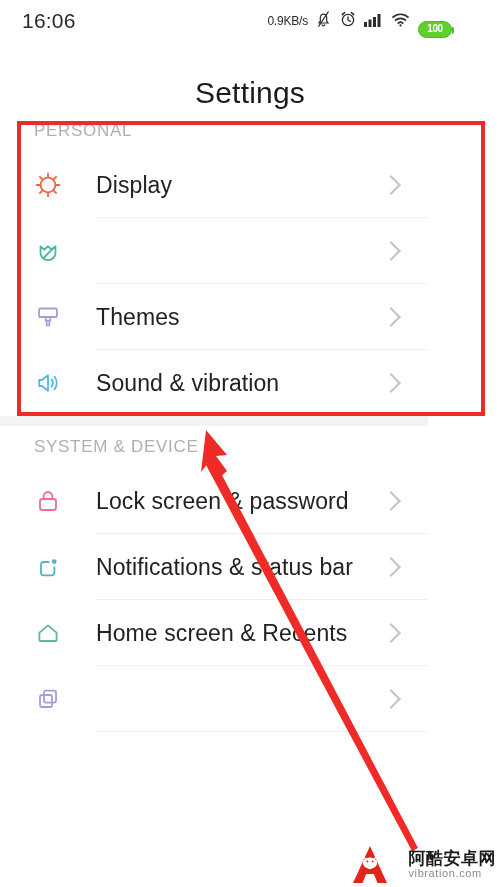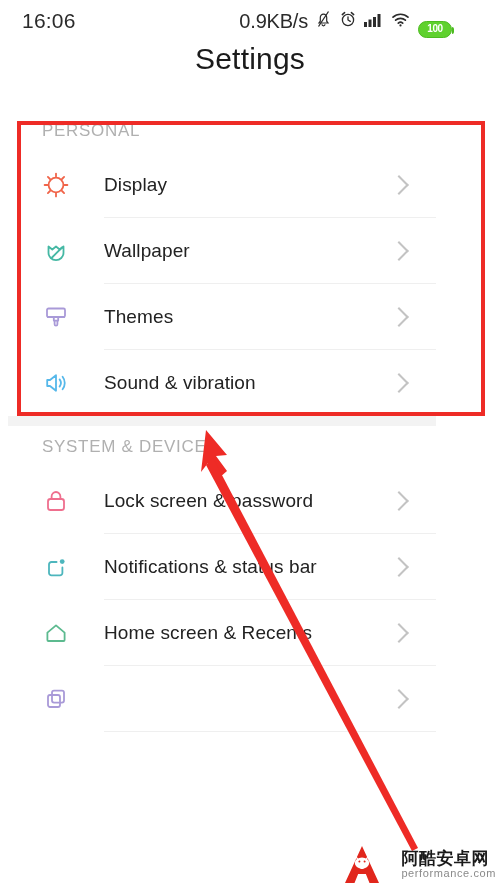--- a/index.html
+++ b/index.html
@@ -23,21 +23,21 @@
     padding: 0 32px 0 22px;
     background: #ffffff;
   }
   .sb-clock {
     font-size: 21px; color: #2b2b2b; letter-spacing: .2px;
   }
   .sb-right {
     margin-left: auto;
     display: flex; align-items: center; gap: 7px;
   }
-  .sb-net { font-size: 20px; color: #2b2b2b; letter-spacing: -.2px; }
+  .sb-net { font-size: 12px; color: #2b2b2b; letter-spacing: -.2px; }
   .sb-ico { display: block; }
   .battery {
     position: relative;
     width: 34px; height: 17px;
     border-radius: 9px;
     background: #5fd12e;
     border: 1px solid #4cbb20;
     display: flex; align-items: center; justify-content: center; margin-top: 16px;
   }
   .battery::after {
@@ -46,29 +46,29 @@
   }
   .battery-num {
     font-size: 10px; font-weight: bold; color: #ffffff; line-height: 1;
     letter-spacing: -.4px;
   }
 
   
   .titlebar {
     position: absolute; top: 42px; left: 0;
     width: 500px; height: 68px;
-    display: flex; align-items: flex-start; justify-content: center;
+    display: flex; align-items: flex-end; justify-content: center;
     background: #ffffff;
   }
   .titlebar .title {
     font-size: 30px; color: #1b1b1b; letter-spacing: .2px;
   }
 
   
-  .content { position: absolute; top: 110px; left: 8px; width: 428px; }
+  .content { position: absolute; top: 110px; left: 0; width: 428px; }
   .gap { height: 10px; background: #f3f3f3; }
 
   .section-head {
     height: 42px;
     display: flex; align-items: center;
     padding-left: 34px;
     background: #ffffff;
     font-size: 17px; color: #b0b0b0; letter-spacing: .7px;
   }
 
@@ -77,21 +77,21 @@
     height: 66px;
     display: flex; align-items: center;
     background: #ffffff;
   }
   .row .row-icon {
     width: 96px;
     display: flex; align-items: center; justify-content: center;
     flex: 0 0 96px;
   }
   .row .row-label {
-    font-size: 19px; color: #222222; letter-spacing: .1px;
+    font-size: 23px; color: #222222; letter-spacing: .1px;
   }
   .row .chev {
     margin-left: auto; margin-right: 30px;
     width: 14px; height: 14px;
     border-right: 2.4px solid #c3c3c3;
     border-top: 2.4px solid #c3c3c3;
     transform: rotate(45deg);
   }
   .row .divider {
     position: absolute; left: 96px; right: 0; bottom: 0;
@@ -205,21 +205,20 @@
       <div class="divider"></div>
     </div>
 
     <div class="row">
       <div class="row-icon">
         <svg width="30" height="30" viewBox="0 0 30 30">
           <path d="M7.5 10.5v6.2a7.5 7.5 0 0 0 15 0v-6.2l-3.8 3-3.7-3-3.7 3z" fill="none" stroke="#45b8a4" stroke-width="1.8" stroke-linejoin="round"></path>
           <line x1="21" y1="11.5" x2="11" y2="21.5" stroke="#45b8a4" stroke-width="1.8" stroke-linecap="round"></line>
         </svg>
       </div>
-      <div class="row-label">Wallpaper</div>
       <div class="chev"></div>
       <div class="divider"></div>
     </div>
 
     <div class="row">
       <div class="row-icon">
         <svg width="30" height="30" viewBox="0 0 30 30">
           <rect x="6" y="6.5" width="18" height="8.5" rx="1.5" fill="none" stroke="#a99ad8" stroke-width="1.8"></rect>
           <line x1="6" y1="15" x2="24" y2="15" stroke="#a99ad8" stroke-width="1.8"></line>
           <path d="M12.8 15v3.6h4.4V15" fill="none" stroke="#a99ad8" stroke-width="1.8" stroke-linejoin="round"></path>
@@ -309,17 +308,17 @@
     <svg width="44" height="42" viewBox="0 0 44 42">
       <path d="M21 3 4 40h9.5L21 21.5 28.5 40H38z" fill="#e1261c"></path>
       <ellipse cx="21" cy="20" rx="7.2" ry="5.6" fill="#ffffff"></ellipse>
       <circle cx="18.4" cy="18.6" r="1" fill="#e1261c"></circle>
       <circle cx="23.6" cy="18.6" r="1" fill="#e1261c"></circle>
       <path d="M15.6 14.6 17.4 17M26.4 14.6 24.6 17" stroke="#ffffff" stroke-width="1.2" stroke-linecap="round"></path>
       <rect x="11.5" y="26" width="19" height="5" fill="#e1261c"></rect>
     </svg>
     <div class="wm-texts">
       <div class="wm-cn">阿酷安卓网</div>
-      <div class="wm-en">performance.com</div>
+      <div class="wm-en">vibration.com</div>
     </div>
   </div>
 
 </div>
 
 </body></html>

